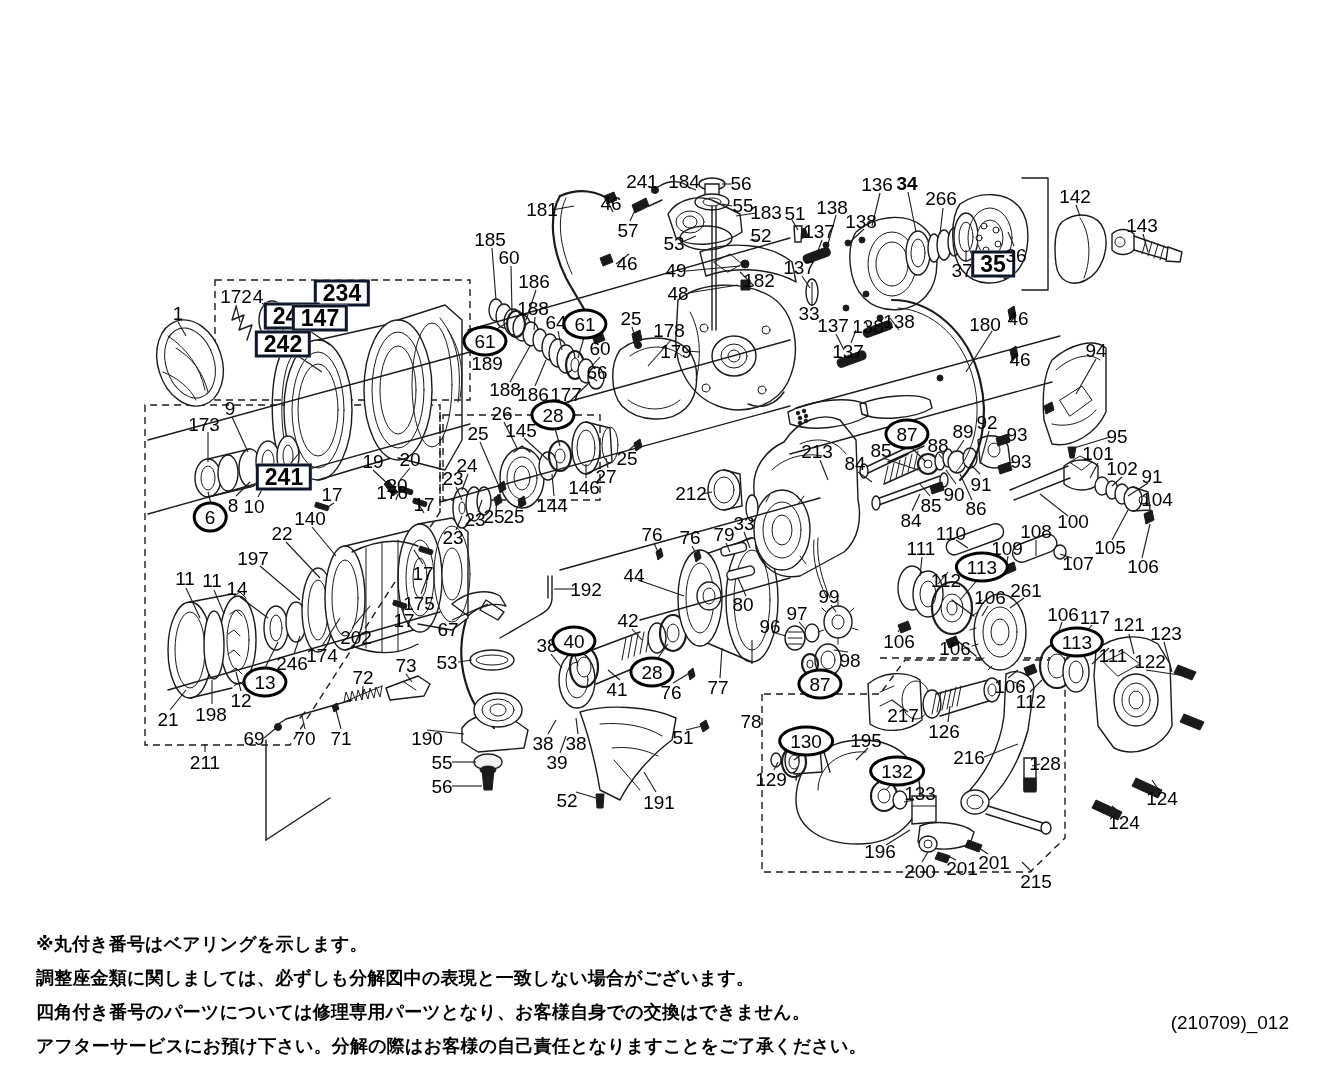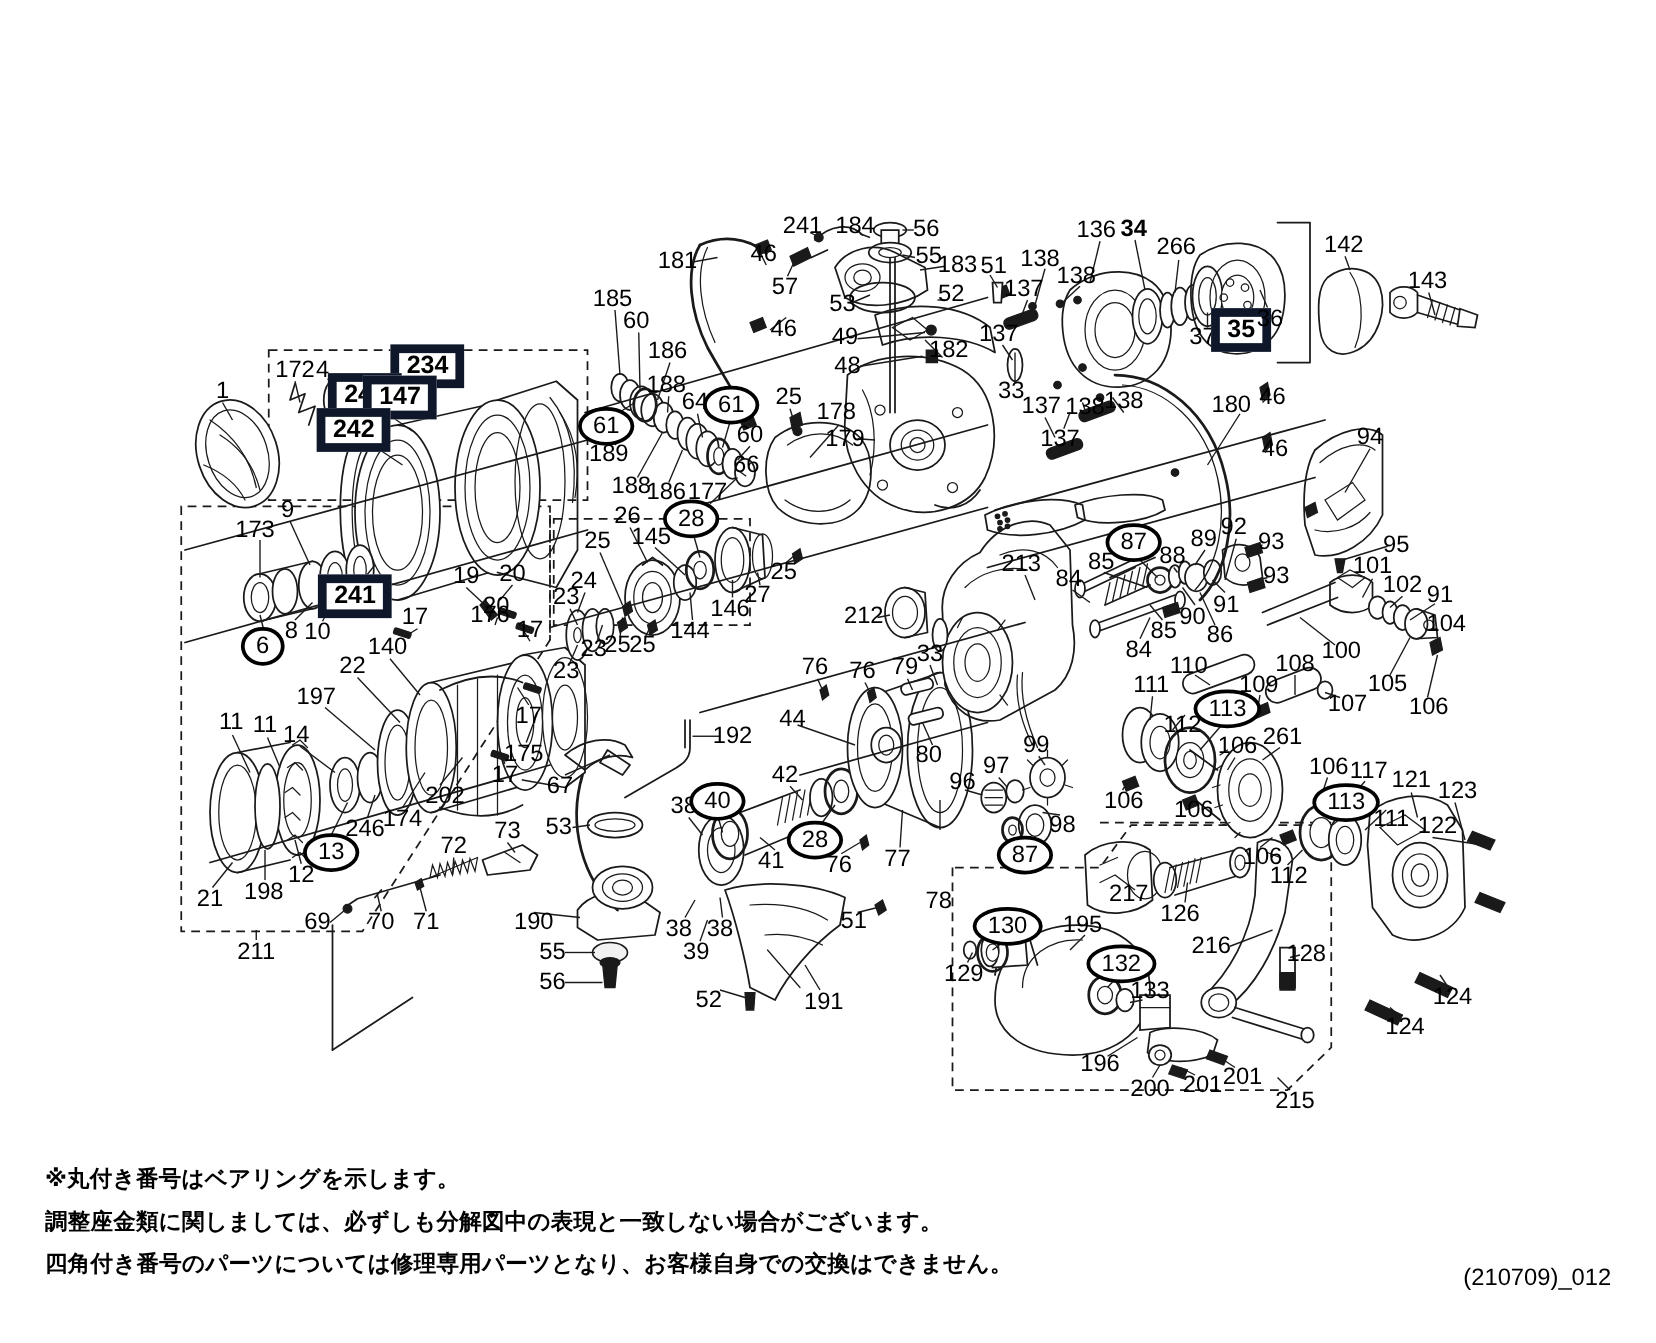--- a/index.html
+++ b/index.html
@@ -40,22 +40,22 @@
   .lbl.circ{
     font-size:19px;
     border:3px solid #000;
     border-radius:50%;
     padding:3px 9px;
     background:#fff;
     font-weight:normal;
   }
   
   .lbl.box{
-    font-size:20px;
-    border:7px solid #0f172a;
+    font-size:23px;
+    border:3px solid #0f172a;
     padding:1px 6px;
     background:#fff;
     font-weight:bold;
   }
 
   
   #notes{
     position:absolute;
     left:36px;
     top:932px;
@@ -1049,17 +1049,18 @@
       <div class="lbl" style="left: 920px; top: 871px;">200</div>
       <div class="lbl" style="left: 962px; top: 868px;">201</div>
       <div class="lbl" style="left: 994px; top: 862px;">201</div>
       <div class="lbl" style="left: 1036px; top: 881px;">215</div>
     </div>
 
   <div id="notes">
     <p>※丸付き番号はベアリングを示します。</p>
     <p>調整座金類に関しましては、必ずしも分解図中の表現と一致しない場合がございます。</p>
     <p>四角付き番号のパーツについては修理専用パーツとなり、お客様自身での交換はできません。</p>
+    <p>アフターサービスにお預け下さい。分解の際はお客様の自己責任となりますことをご了承ください。</p>
   </div>
 
   <div id="rev">(210709)_012</div>
 
 </div>
 
 </body></html>

